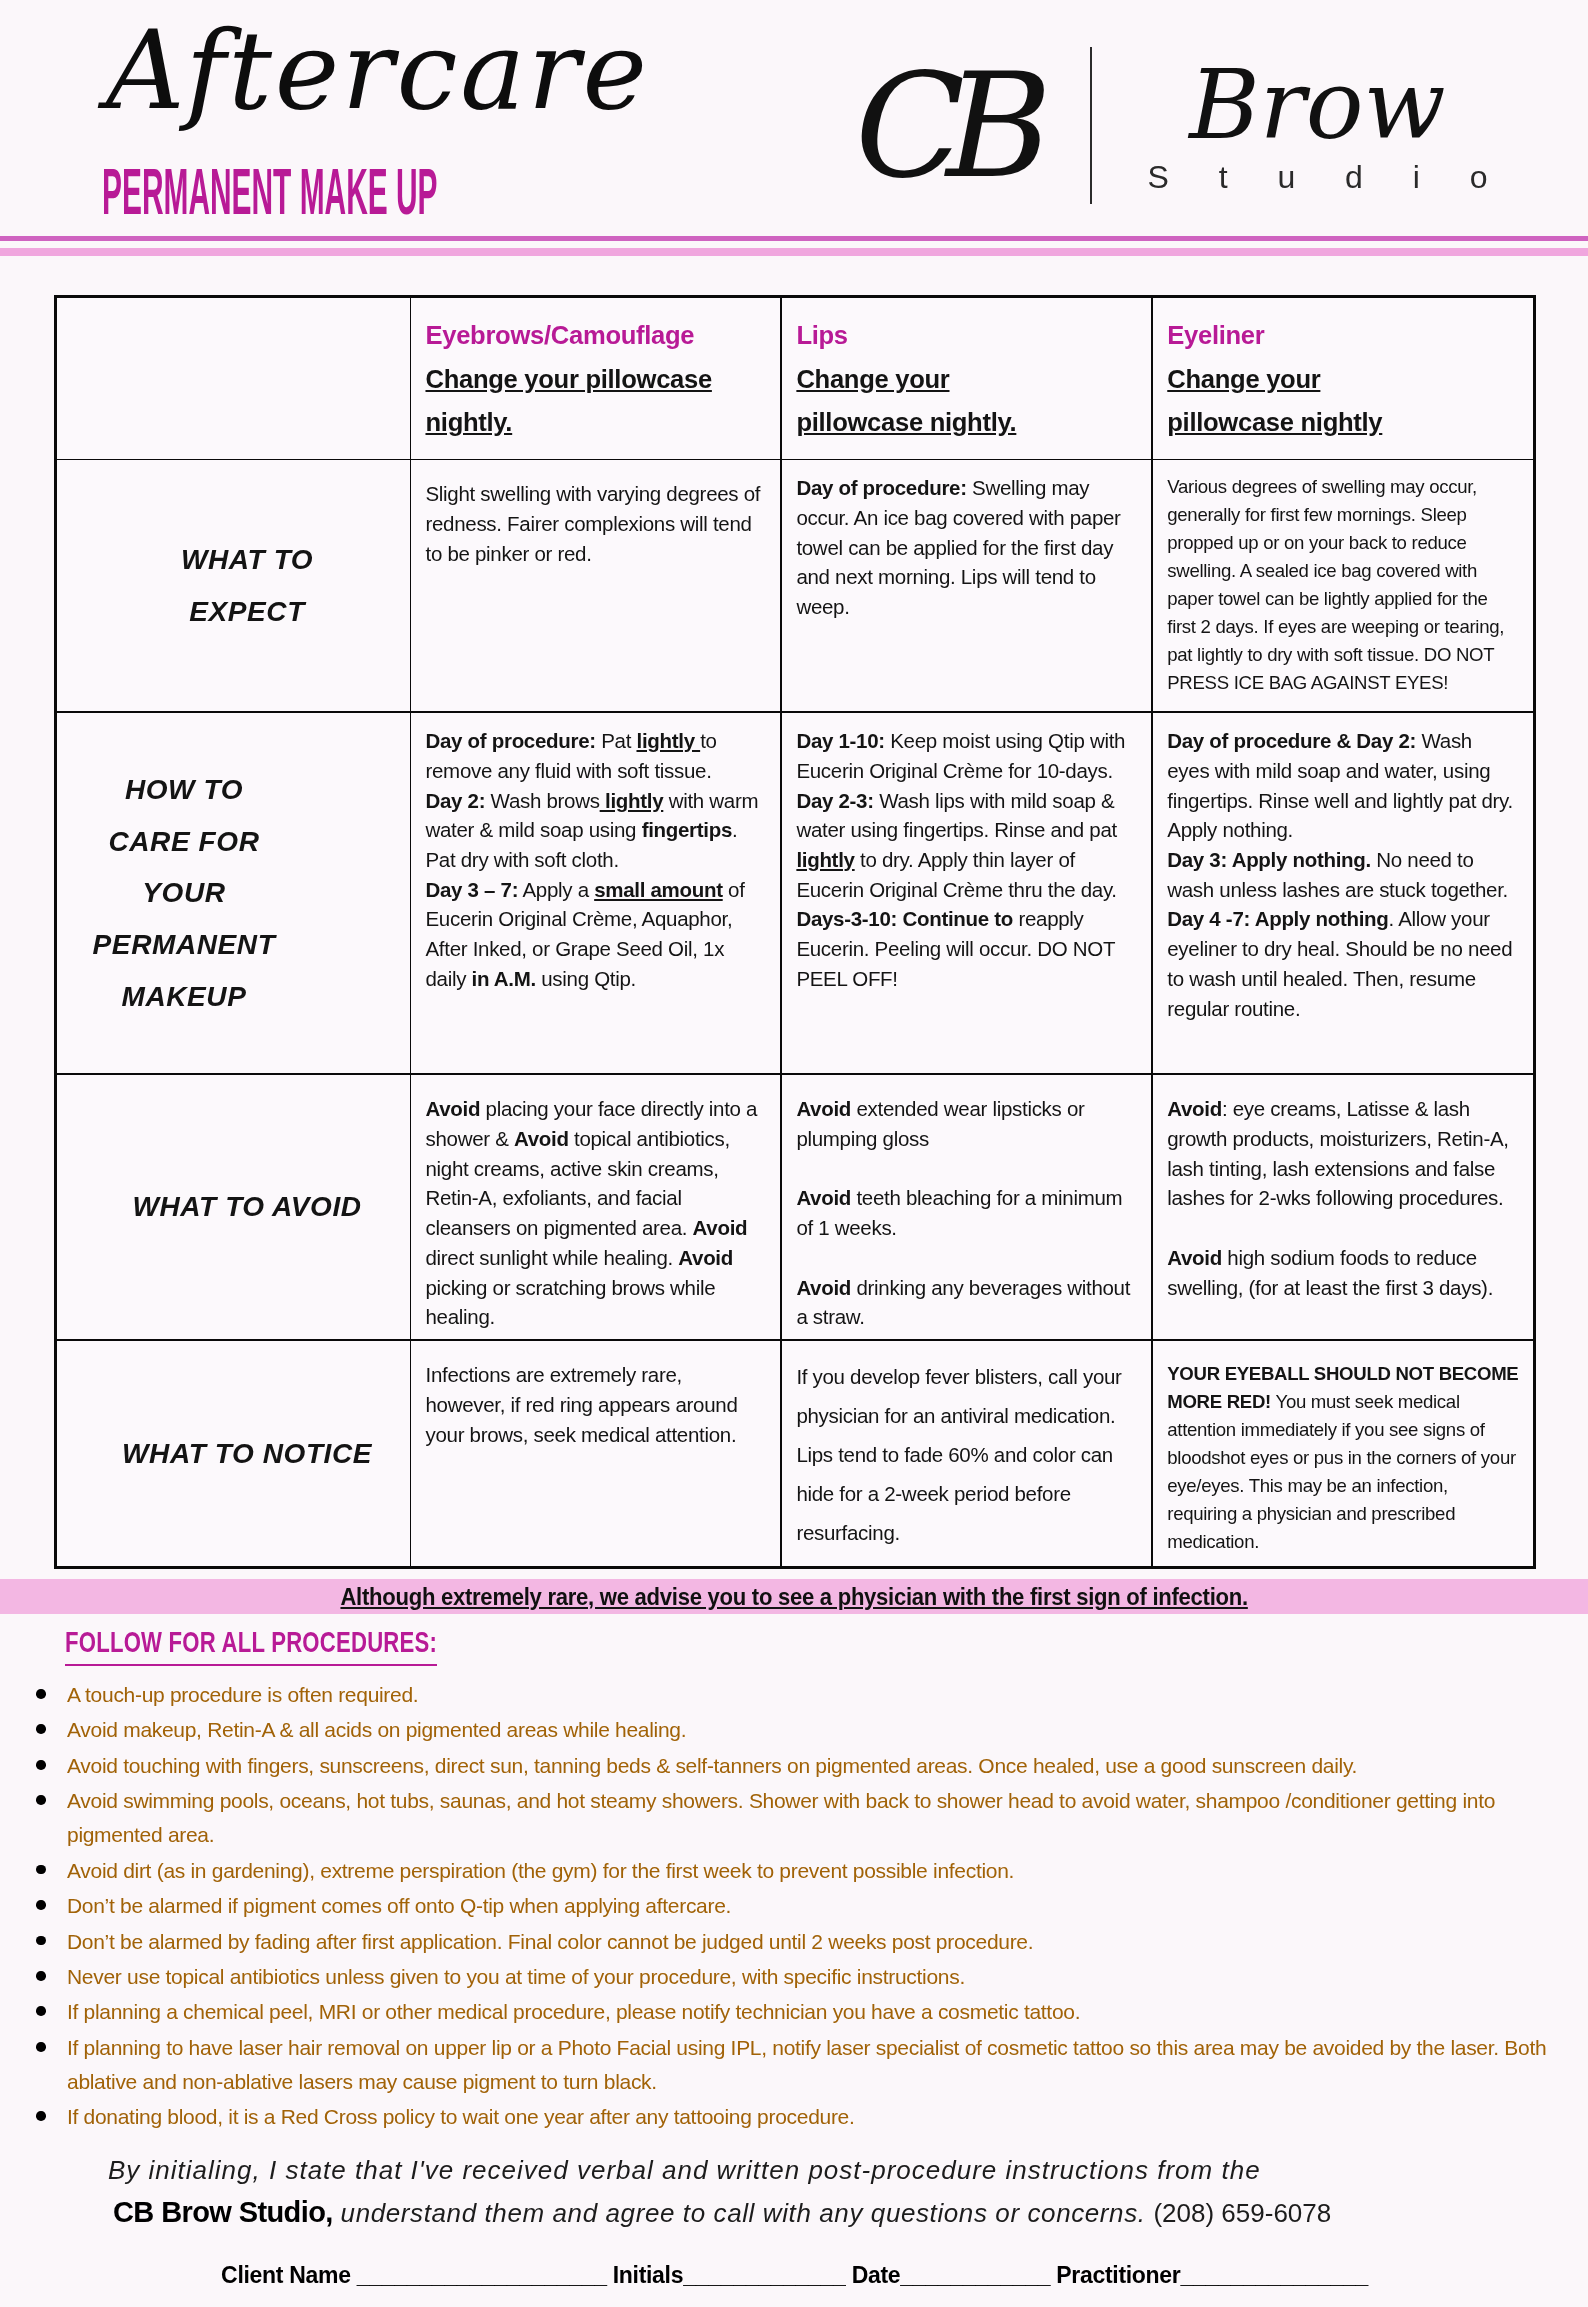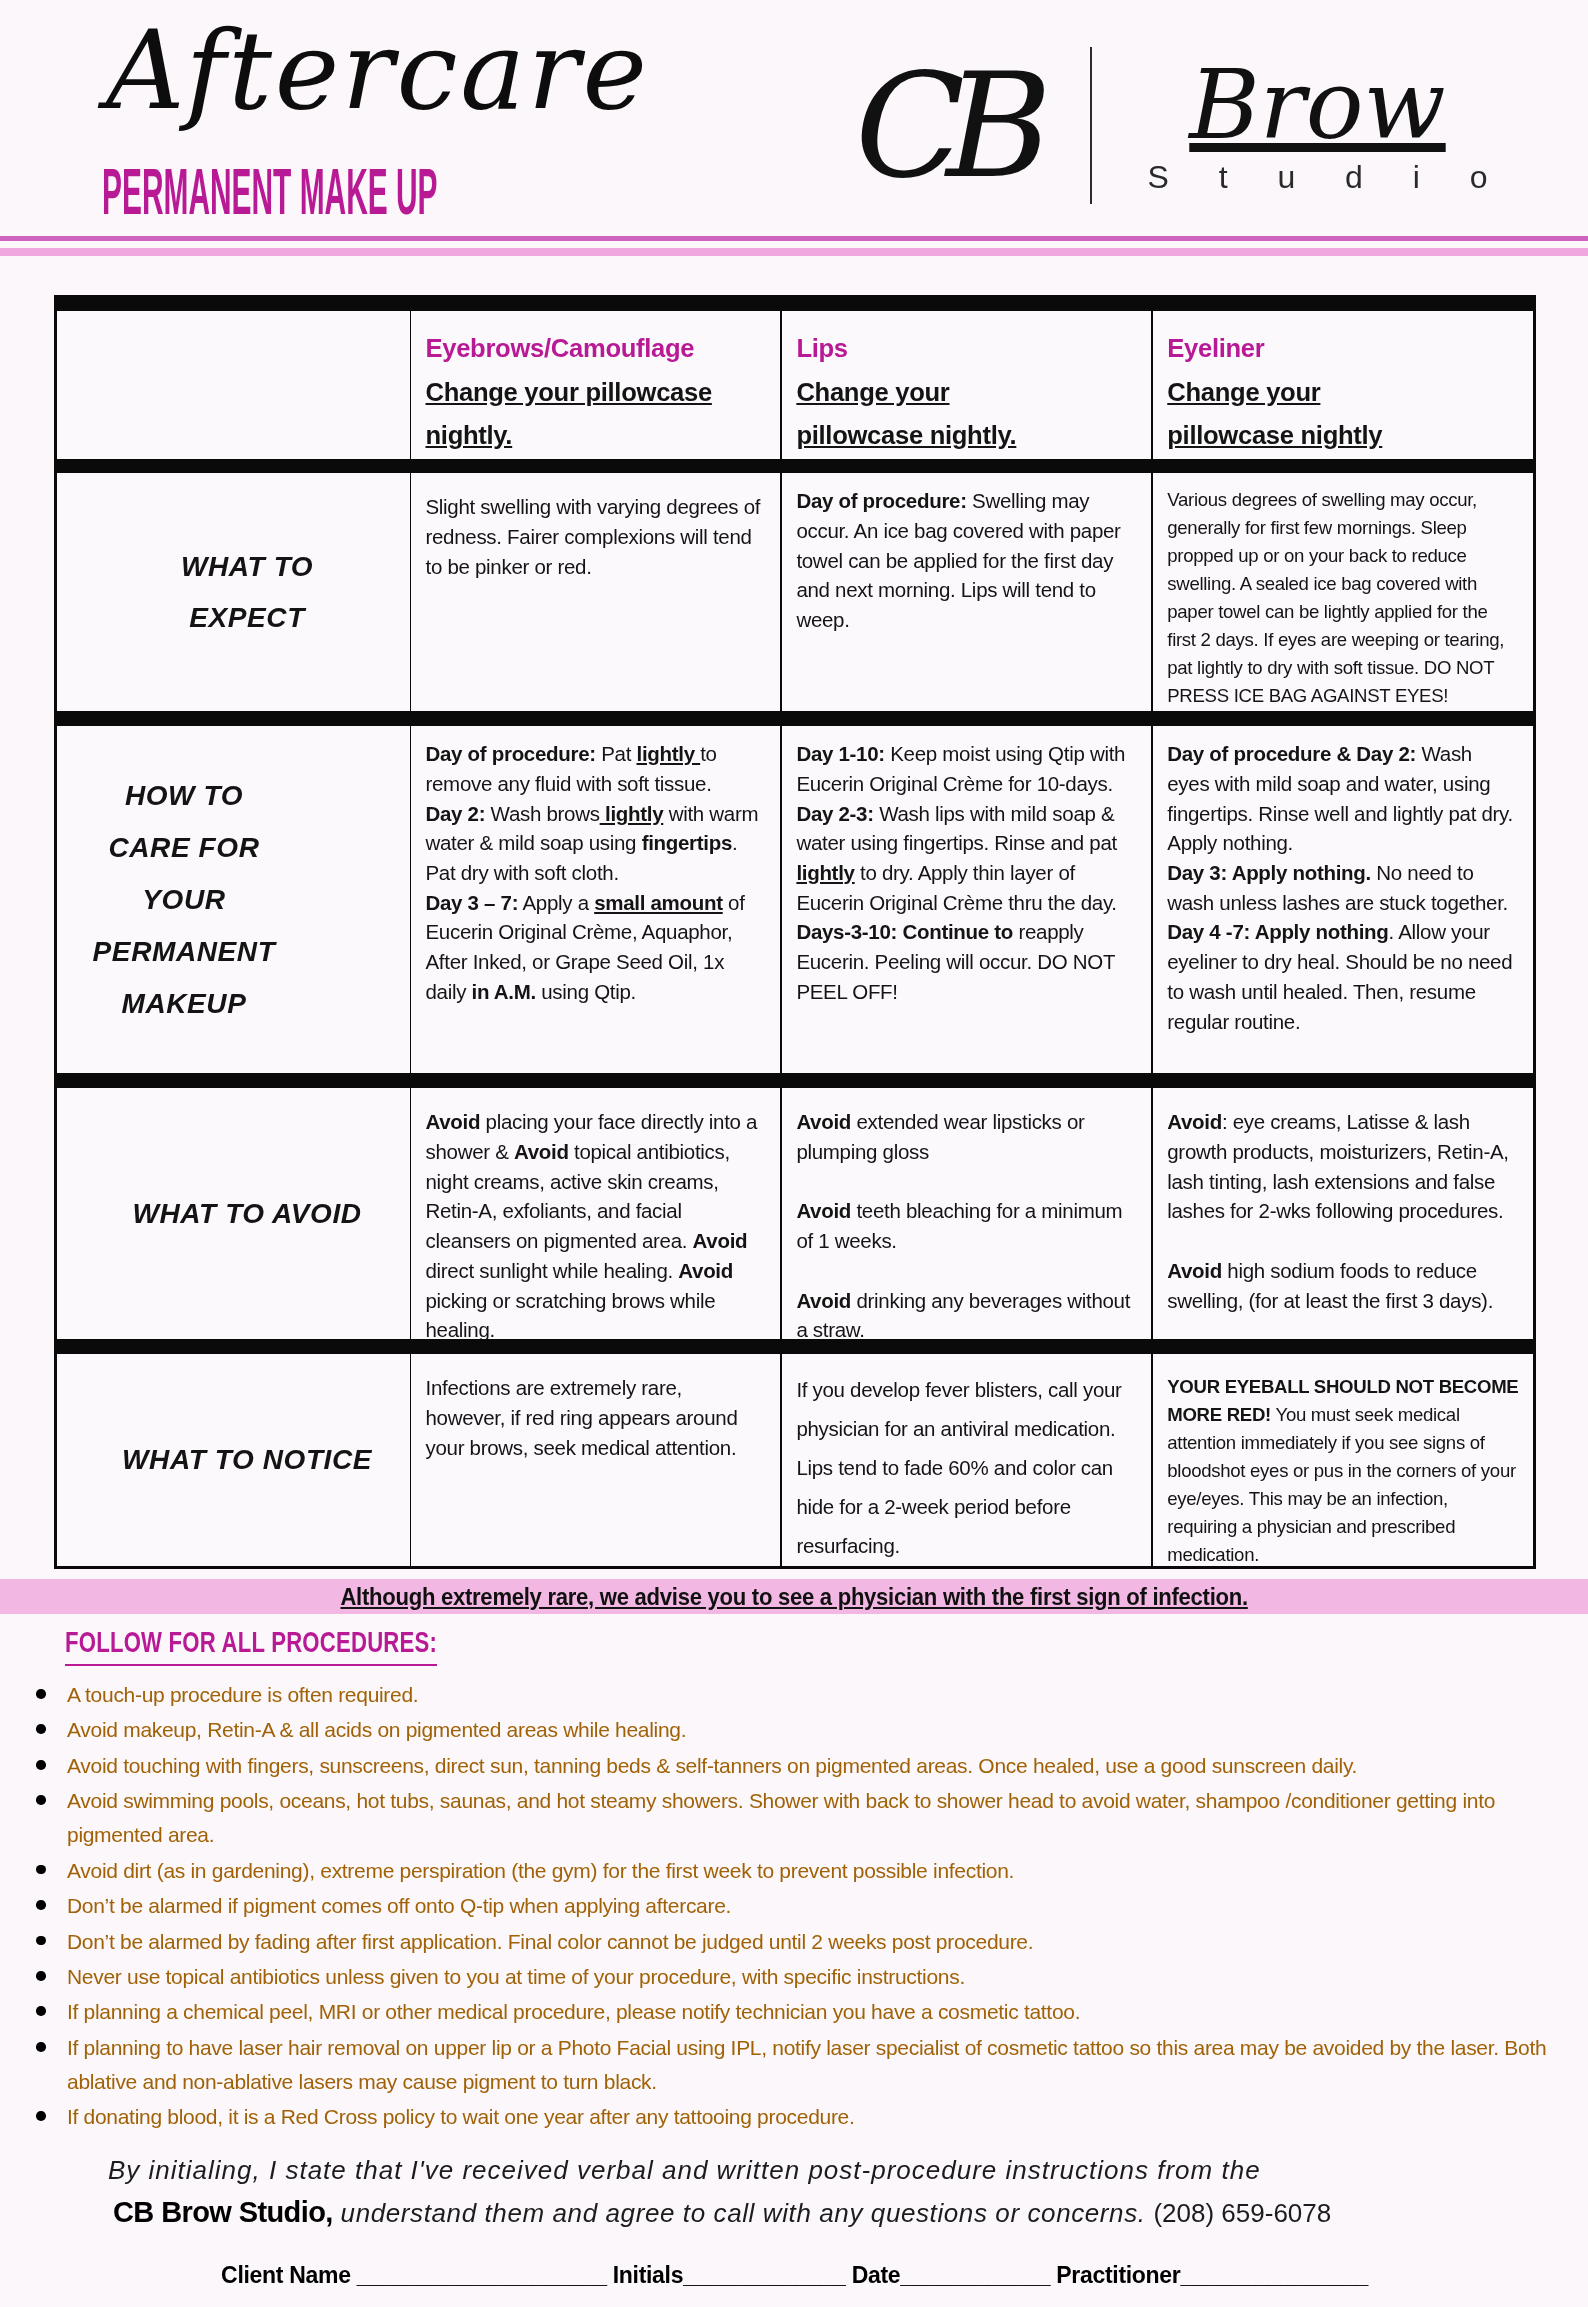--- a/index.html
+++ b/index.html
@@ -40,21 +40,21 @@
   }
   .logo-cb{
     font-family:"DejaVu Serif",serif;font-style:italic;
     font-size:144px;line-height:1;letter-spacing:-19px;
     padding-right:22px;color:#111;
   }
   .logo-divider{width:1.9px;height:157px;background:#2b2b2b}
   .logo-right{display:flex;flex-direction:column;align-items:center}
   .logo-brow{
     font-family:"DejaVu Serif",serif;font-style:italic;
-    font-size:96px;line-height:1.05;color:#111;text-decoration:underline;
+    font-size:96px;line-height:1.05;color:#111;
   }
   .logo-studio{
     font-size:32px;letter-spacing:20.5px;padding-left:20.5px;
     margin-top:2.6px;color:#2a2a2a;
   }
   .rule1{position:absolute;left:0;top:236px;width:100%;height:4.5px;background:#cf63c0}
   .rule2{position:absolute;left:0;top:248px;width:100%;height:8.3px;background:#f0a6de}
 
   
   .pm-table{
@@ -62,21 +62,21 @@
     background:#0a0a0a;
     display:grid;
     grid-template-columns:353px 369px 369px 380px;
     grid-template-rows:161px 251px 360px 264px 225px;
     gap:1.9px;padding:2.6px;box-sizing:border-box;
   }
   .cell{
     background:var(--cellbg);
     padding:12.8px 14px;
     font-size:20.5px;line-height:1.45;letter-spacing:-0.3px;
-    overflow:hidden;box-sizing:border-box;margin-top:13px;
+    overflow:hidden;box-sizing:border-box;
   }
   .cell.head{font-size:25.6px;line-height:1.7;padding-top:16.6px}
   .cell.rowlabel{
     font-style:italic;font-weight:bold;font-size:28px;line-height:1.85;
     letter-spacing:0.6px;white-space:pre-line;
     display:flex;align-items:center;justify-content:center;text-align:center;padding-left:42px;
   }
   .cell.rowlabel.left{justify-content:flex-start;text-align:center;padding-left:36px}
   .cell.sm{font-size:18.6px;line-height:1.5}
   .cell.airy{line-height:1.9;padding-top:16.6px}

